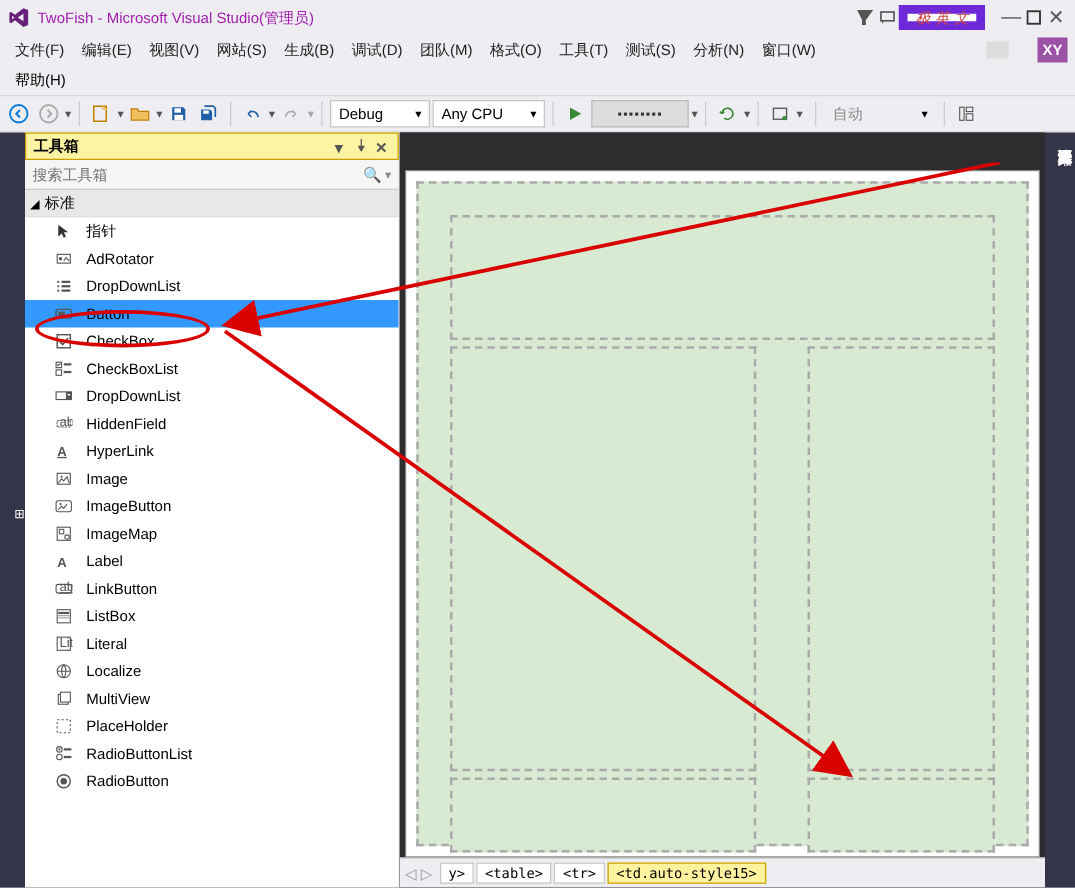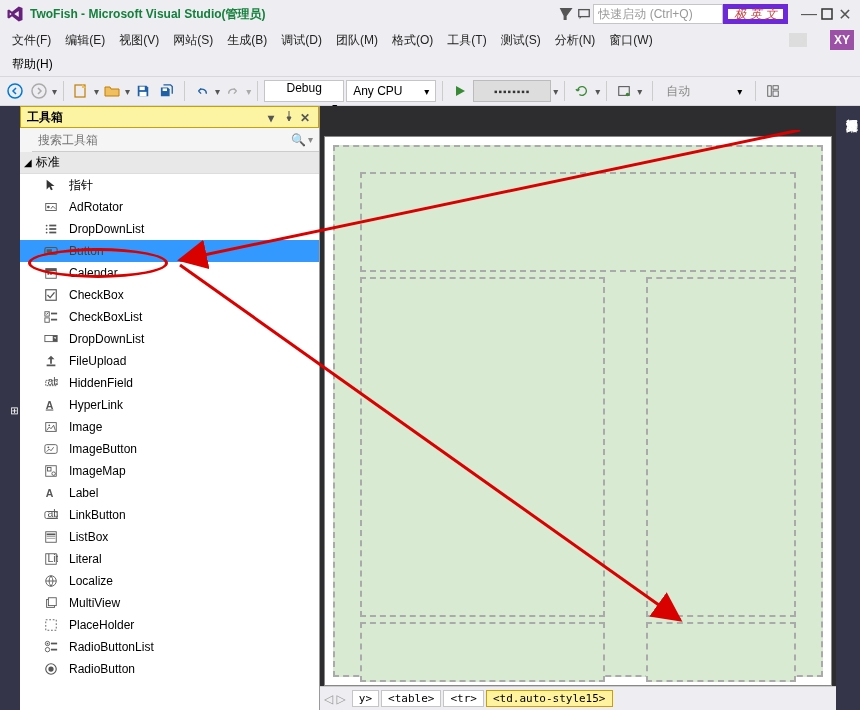--- a/index.html
+++ b/index.html
@@ -1,23 +1,23 @@
 <!DOCTYPE html>
 <html><head>
 <meta charset="utf-8">
 <style>
 * { margin: 0; padding: 0; box-sizing: border-box; font-family: "Microsoft YaHei", "Segoe UI", sans-serif; font-size: 12px; }
 body { background: #eeeef2; width: 860px; height: 710px; overflow: hidden; position: relative; }
 
 
 .titlebar { height: 28px; background: #eeeef2; display: flex; align-items: center; padding: 0 6px; }
 .titlebar .vs-icon { width: 18px; height: 18px; margin-right: 6px; }
-.titlebar .title { flex: 1; color: #15803d; font-weight: bold; }
+.titlebar .title { flex: 1; color: #a21caf; }
 .titlebar .quick-launch { border: 1px solid #c5c5c5; background: #fff; height: 20px; width: 130px; padding: 0 4px; color: #999; display: flex; align-items: center; }
-.titlebar .ime-box { border: 5px solid #6d28d9; background: #fff; height: 20px; padding: 0 6px; color: #cc4444; font-style: italic; display: flex; align-items: center; gap: 4px; }
+.titlebar .ime-box { border: 7px solid #6d28d9; background: #fff; height: 20px; padding: 0 6px; color: #cc4444; font-style: italic; display: flex; align-items: center; gap: 4px; }
 .titlebar .tb-icon { width: 18px; height: 18px; color: #555; display: flex; align-items: center; justify-content: center; }
 .xy-badge { background: #9b51a6; color: #fff; width: 24px; height: 20px; display: flex; align-items: center; justify-content: center; font-weight: bold; margin-left: 21px; }
 .flag { width: 18px; height: 14px; margin-left: 6px; }
 
 
 .menubar { height: 24px; display: flex; align-items: center; padding: 0 6px; gap: 2px; }
 .menubar .menu-item { padding: 2px 6px; color: #222; cursor: default; }
 .menubar .spacer { flex: 1; }
 
 
@@ -32,26 +32,26 @@
 .main { display: flex; height: calc(710px - 28px - 24px - 24px - 30px); }
 .left-gutter { width: 20px; background: #35354a; color: #fff; writing-mode: vertical-rl; text-orientation: upright; font-size: 10px; padding-top: 4px; text-align: center; }
 .right-gutter { width: 24px; background: #35354a; color: #fff; writing-mode: vertical-rl; font-size: 10px; padding-top: 4px; display: flex; flex-direction: column; gap: 8px; }
 .right-gutter span { writing-mode: vertical-rl; text-orientation: upright; }
 
 
 .toolbox { width: 300px; background: #f5f5f5; border-right: 1px solid #999; display: flex; flex-direction: column; }
 .toolbox-header { height: 22px; background: #fcf4a3; border: 1px solid #caa100; display: flex; align-items: center; padding: 0 6px; font-weight: bold; }
 .toolbox-header .spacer { flex: 1; }
 .toolbox-header .hdr-icon { width: 12px; height: 12px; margin-left: 4px; color: #555; }
-.toolbox-search { height: 24px; border-bottom: 1px solid #ccc; display: flex; align-items: center; padding: 0 6px; background: #f5f5f5; margin-left: 12px; }
+.toolbox-search { height: 24px; border-bottom: 1px solid #ccc; display: flex; align-items: center; padding: 0 6px; background: #f5f5f5; }
 .toolbox-search input { flex: 1; border: none; background: transparent; outline: none; color: #666; }
 .toolbox-cat { height: 22px; background: #e8e8e8; display: flex; align-items: center; padding: 0 4px; gap: 4px; border-bottom: 1px solid #ddd; }
 .toolbox-list { flex: 1; overflow-y: auto; background: #fff; }
 .toolbox-item { height: 22px; display: flex; align-items: center; padding: 0 4px 0 23px; gap: 10px; cursor: default; }
-.toolbox-item.selected { background: #3399ff; color: #404040; }
+.toolbox-item.selected { background: #3399ff; color: #000000; }
 .toolbox-item .item-icon { width: 16px; height: 16px; display: flex; align-items: center; justify-content: center; color: #555; flex-shrink: 0; }
 .toolbox-item.selected .item-icon { color: #fff; }
 
 
 .designer-wrap { flex: 1; display: flex; flex-direction: column; background: #2d2d30; position: relative; }
 .designer-top { height: 30px; background: #2d2d30; }
 .designer-canvas { flex: 1; background: #fff; margin: 0 4px; border: 1px solid #888; position: relative; overflow: hidden; }
 .grid-area { position: absolute; inset: 8px; background: #d9ead3; border: 2px dashed #aaa; }
 .cell { position: absolute; border: 2px dashed #aaa; background: #d9ead3; }
 .cell.big-top { top: 25px; left: 25px; right: 25px; height: 100px; }
@@ -84,23 +84,20 @@
       <svg width="14" height="14" viewBox="0 0 16 16">
         <path fill="#555" d="M2 2h12l-6 8v4h-2v-4z" stroke="#555" stroke-width="1.5"></path>
       </svg>
     </span>
   <span class="tb-icon">
       <svg width="14" height="14" viewBox="0 0 16 16">
         <rect x="2" y="3" width="12" height="8" fill="none" stroke="#555" stroke-width="1.5"></rect>
         <path d="M5 11l-2 3v-3" fill="#555"></path>
       </svg>
     </span>
-  <div class="quick-launch">
-    <span>快速启动 (Ctrl+Q)</span>
-  </div>
   <div class="ime-box">
     <span>极 英 文</span>
   </div>
   <span class="tb-icon" style="margin-left:12px;font-size:16px;">—</span>
   <span class="tb-icon">
       <svg width="12" height="12" viewBox="0 0 12 12">
         <rect x="1" y="1" width="10" height="10" fill="none" stroke="#333" stroke-width="1.5"></rect>
       </svg>
     </span>
   <span class="tb-icon" style="font-size:16px;">✕</span>
@@ -179,21 +176,21 @@
       </svg>
     </div>
   <span style="color:#555;font-size:10px;">▾</span>
   <div class="tb-btn">
       <svg width="16" height="14" viewBox="0 0 16 16">
         <path d="M12 8a5 5 0 0 0-9 3M12 8l-3-3M12 8l-3 3" fill="none" stroke="#aaa" stroke-width="1.5"></path>
       </svg>
     </div>
   <span style="color:#aaa;font-size:10px;">▾</span>
   <div class="tb-sep"></div>
-  <div class="tb-drop" style="width:80px;flex-direction:column;">
+  <div class="tb-drop" style="width:80px;">
       <span>Debug</span>
       <span style="margin-left:auto;font-size:10px;">▾</span>
     </div>
   <div class="tb-drop" style="width:90px;">
       <span>Any CPU</span>
       <span style="margin-left:auto;font-size:10px;">▾</span>
     </div>
   <div class="tb-sep"></div>
   <div class="tb-btn play">
       <svg width="12" height="12" viewBox="0 0 12 12">
@@ -295,31 +292,20 @@
             <svg width="14" height="14" viewBox="0 0 16 16">
               <rect x="1" y="4" width="14" height="8" rx="2" fill="none" stroke="#555" stroke-width="1.3"></rect>
               <rect x="3" y="6" width="6" height="4" fill="#555"></rect>
             </svg>
           </span>
           <span>Button</span>
         </div>
         <div class="toolbox-item">
           <span class="item-icon">
             <svg width="14" height="14" viewBox="0 0 16 16">
-              <rect x="2" y="3" width="12" height="11" fill="none" stroke="#555"></rect>
-              <rect x="2" y="3" width="12" height="3" fill="#555"></rect>
-              <rect x="4" y="8" width="2" height="2" fill="#555"></rect>
-              <rect x="7" y="8" width="2" height="2" fill="#555"></rect>
-            </svg>
-          </span>
-          <span>Calendar</span>
-        </div>
-        <div class="toolbox-item">
-          <span class="item-icon">
-            <svg width="14" height="14" viewBox="0 0 16 16">
               <rect x="2" y="2" width="12" height="12" fill="none" stroke="#555" stroke-width="1.3"></rect>
               <path d="M4 8l3 3 5-6" fill="none" stroke="#555" stroke-width="1.5"></path>
             </svg>
           </span>
           <span>CheckBox</span>
         </div>
         <div class="toolbox-item">
           <span class="item-icon">
             <svg width="14" height="14" viewBox="0 0 16 16">
               <rect x="1" y="2" width="5" height="5" fill="none" stroke="#555"></rect>
@@ -333,29 +319,20 @@
         </div>
         <div class="toolbox-item">
           <span class="item-icon">
             <svg width="14" height="14" viewBox="0 0 16 16">
               <rect x="1" y="4" width="14" height="7" fill="none" stroke="#555"></rect>
               <rect x="10" y="4" width="5" height="7" fill="#555"></rect>
               <path d="M11 6l2 2 1-2" fill="#fff"></path>
             </svg>
           </span>
           <span>DropDownList</span>
-        </div>
-        <div class="toolbox-item">
-          <span class="item-icon">
-            <svg width="14" height="14" viewBox="0 0 16 16">
-              <path d="M8 2l4 4h-3v5h-2V6H4z" fill="#555"></path>
-              <rect x="3" y="12" width="10" height="2" fill="#555"></rect>
-            </svg>
-          </span>
-          <span>FileUpload</span>
         </div>
         <div class="toolbox-item">
           <span class="item-icon">
             <svg width="14" height="14" viewBox="0 0 16 16">
               <rect x="2" y="5" width="12" height="6" fill="none" stroke="#555" stroke-dasharray="2 1"></rect>
               <text x="4" y="10" font-size="6" fill="#555">abc</text>
             </svg>
           </span>
           <span>HiddenField</span>
         </div>

